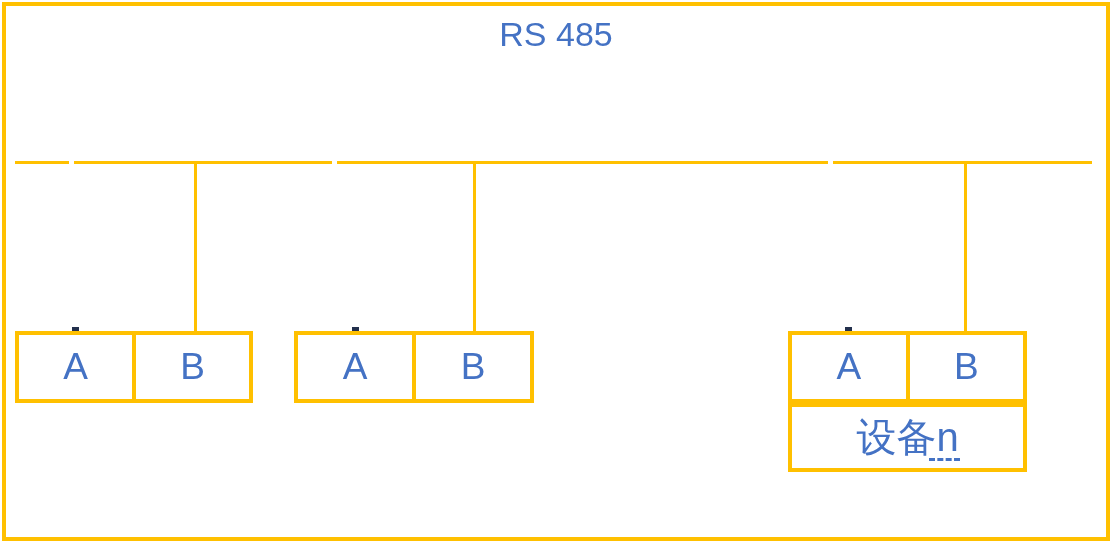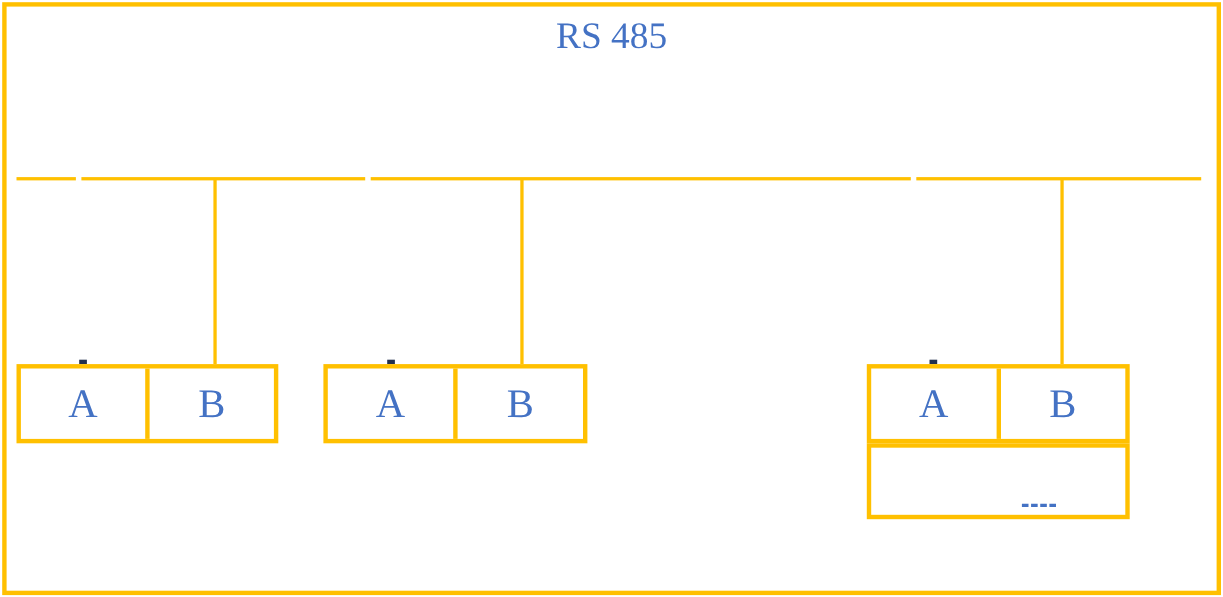--- a/index.html
+++ b/index.html
@@ -7,21 +7,21 @@
     --text:#4472C4;
     --bg:#FFFFFF;
     --tick:#23304d;
   }
   html,body{margin:0;padding:0;background:#888;}
   .stage{
     position:relative;
     width:1112px;height:543px;
     background:var(--bg);
     overflow:hidden;
-    font-family:Liberation Serif, serif;
+    font-family:Liberation Sans, sans-serif;
   }
   .frame{
     position:absolute;
     left:2px;top:2px;right:2px;bottom:2px;
     border:4px solid var(--line);
     box-sizing:border-box;
   }
   .title{
     position:absolute;
     left:0;right:0;top:14px;
@@ -137,17 +137,18 @@
     </div>
   </div>
 
   <div class="device dev3">
     <div class="terminal-row">
       <div class="cell">A</div>
       <div class="tdivider"></div>
       <div class="cell">B</div>
     </div>
     <div class="label-row">
+      <span>设备n</span>
       <span class="ime-underline"></span>
     </div>
   </div>
 
 </div>
 
 </body></html>

